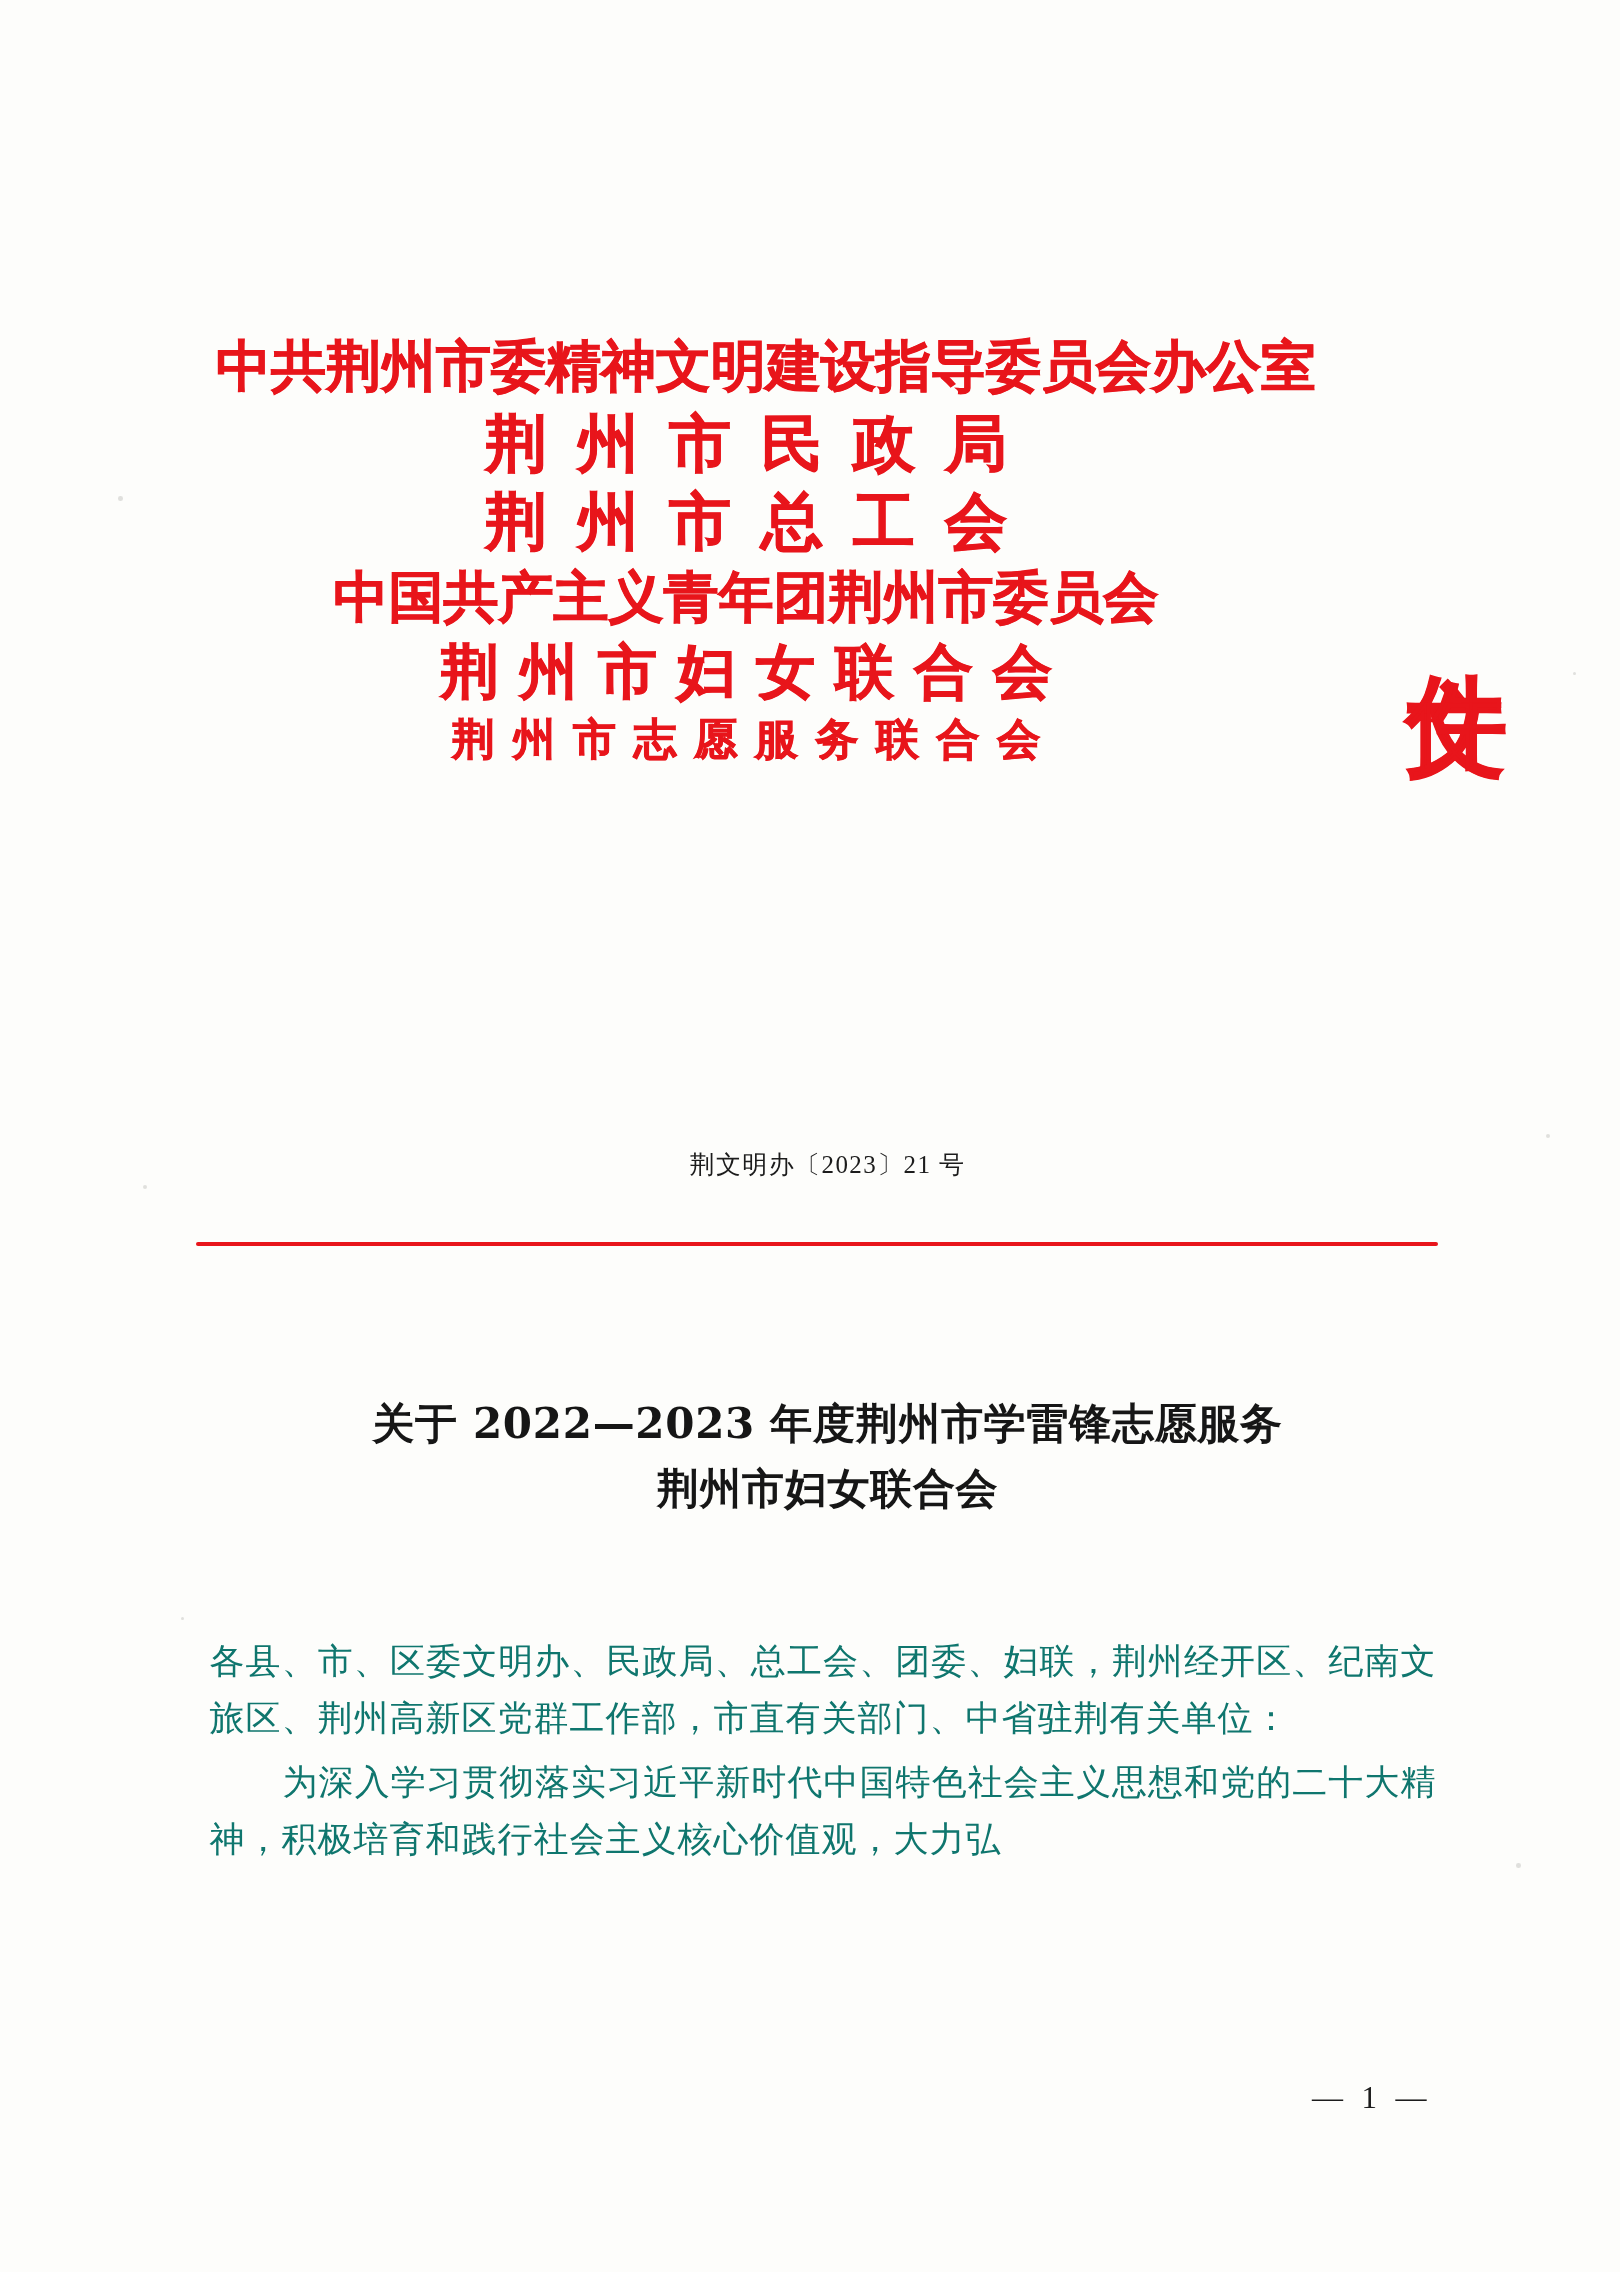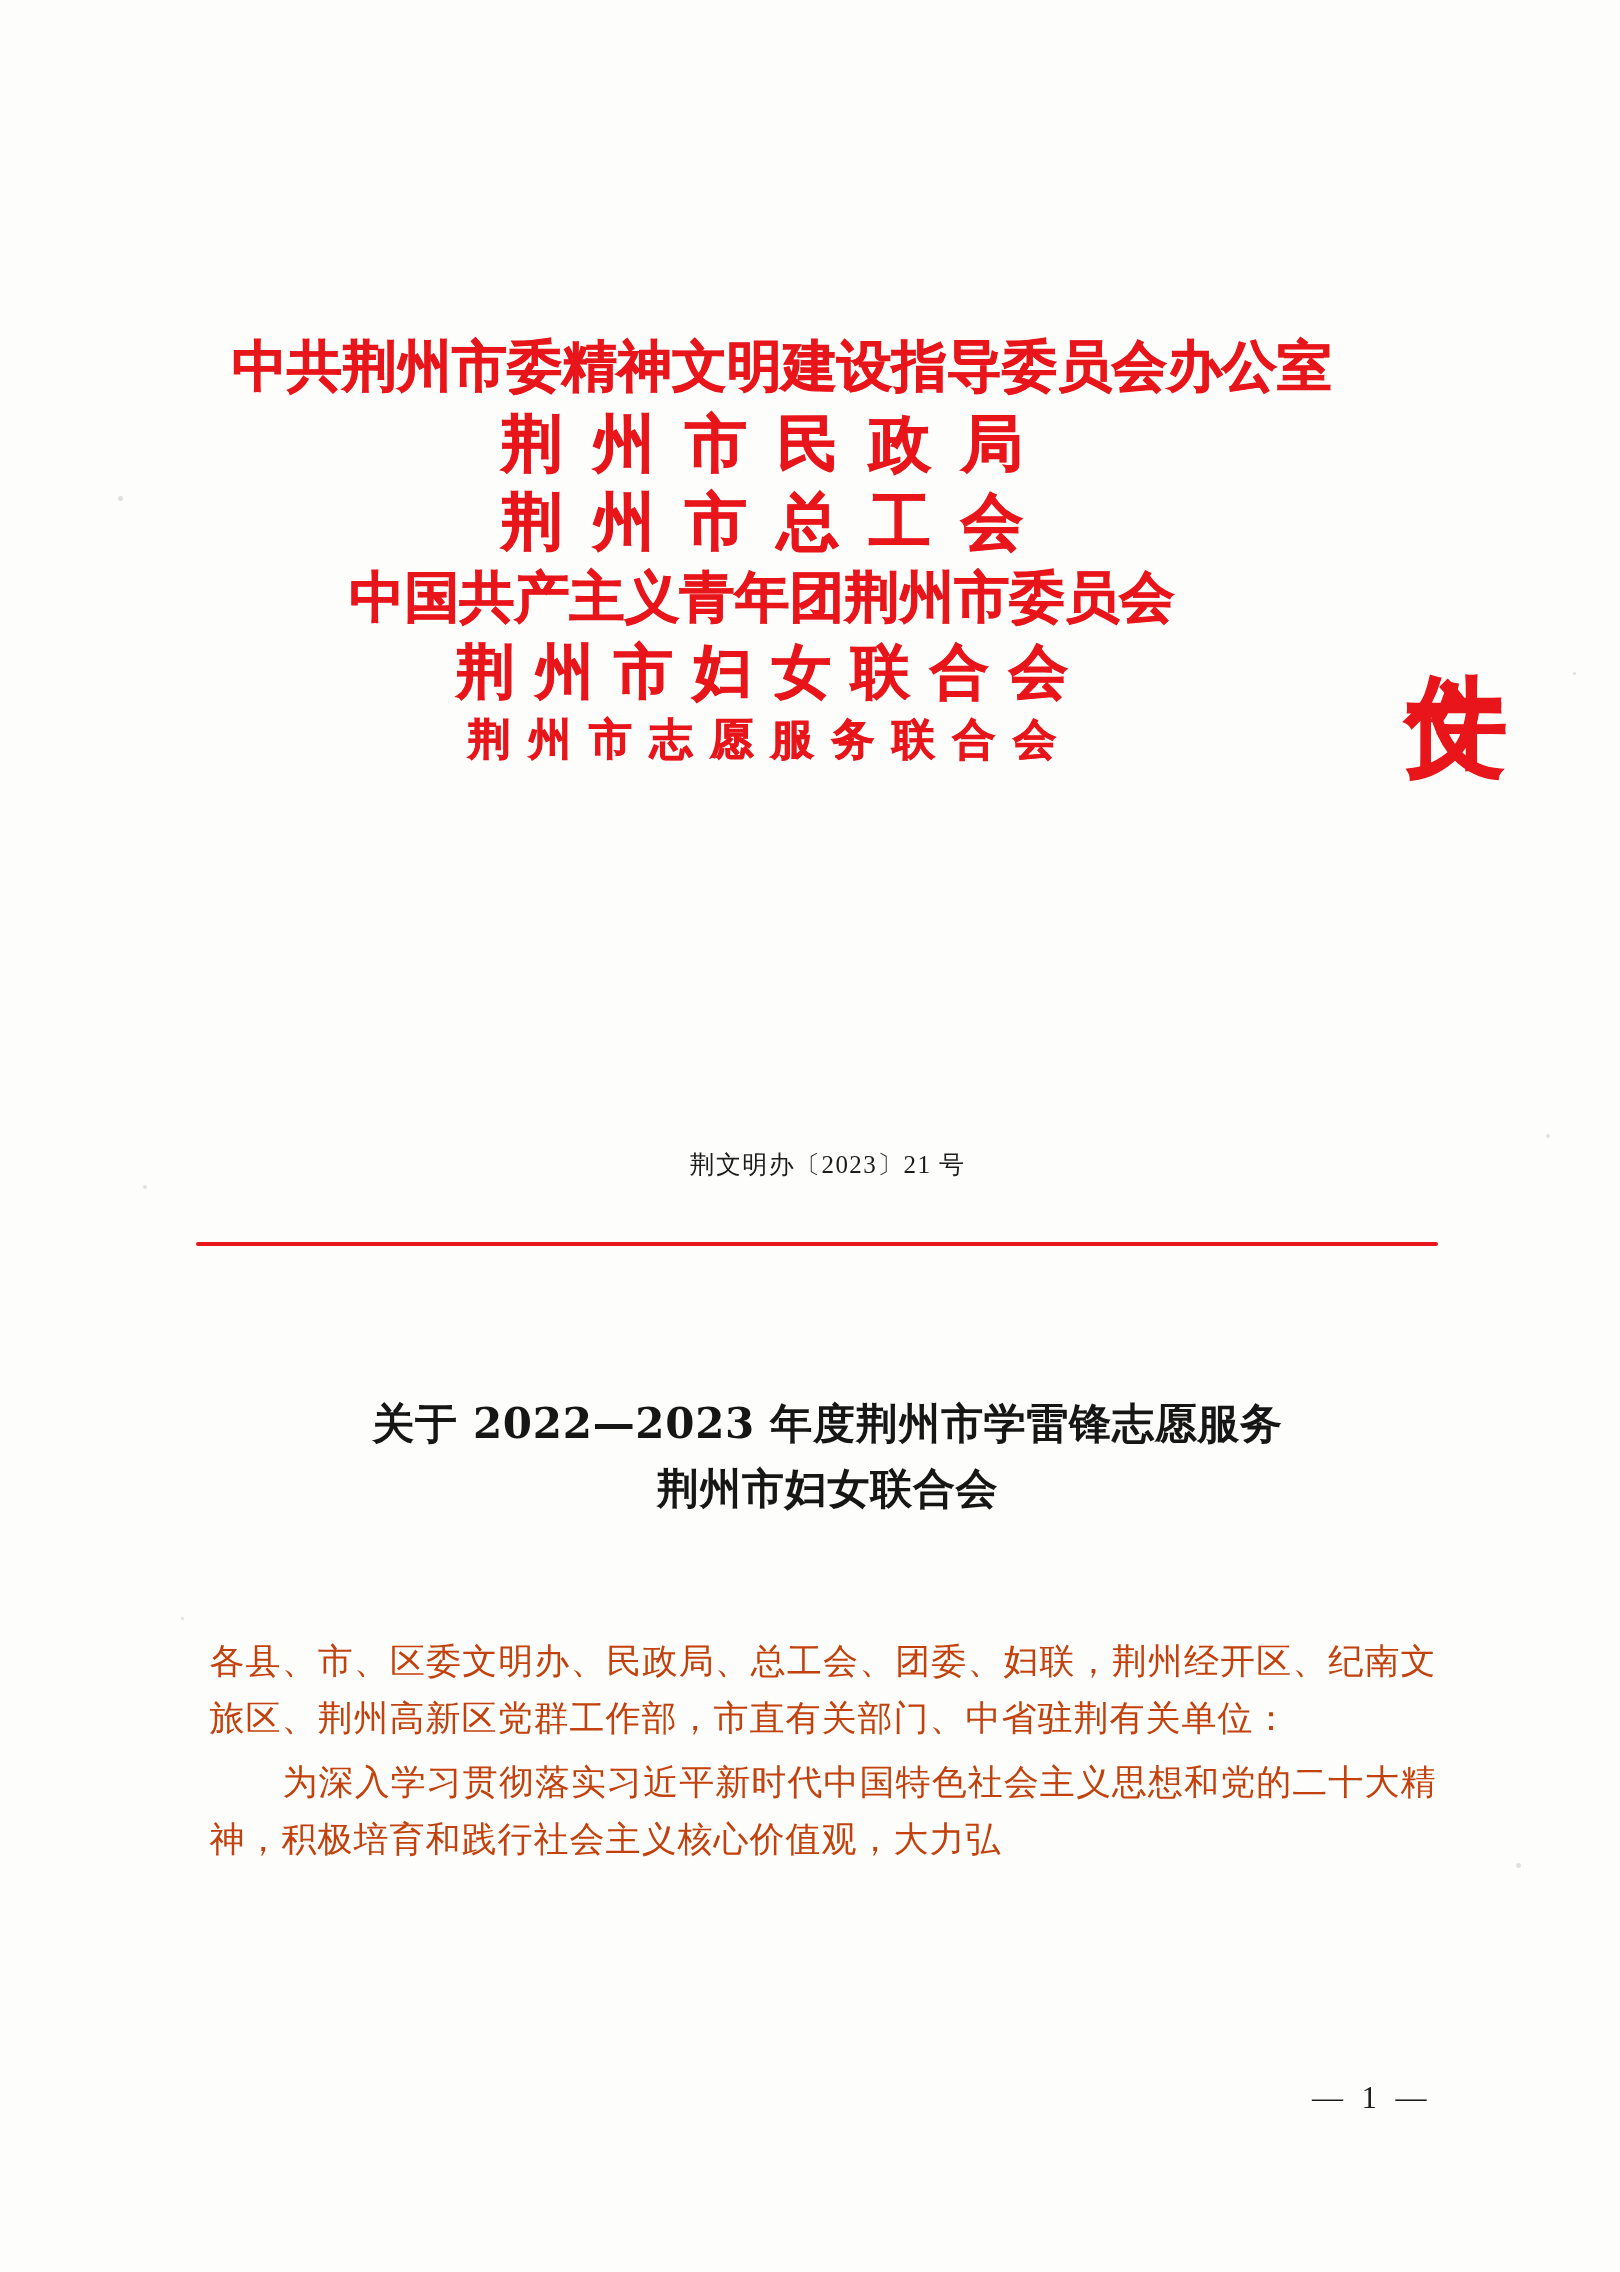--- a/index.html
+++ b/index.html
@@ -27,21 +27,21 @@
     position: absolute;
     left: 196px;
     top: 0;
     width: 1263px;
     height: 2273px;
   }
 
   
   .masthead {
     position: absolute;
-    left: 36px;
+    left: 20px;
     top: 338px;
     width: 1060px;
   }
   .mast-line {
     color: #e8151b;
     font-family: "DejaVu Serif", "Liberation Serif", serif;
     font-weight: bold;
     text-align: center;
     white-space: nowrap;
     line-height: 1.0;
@@ -142,21 +142,21 @@
   .body-block {
     position: absolute;
     left: 13.5px;
     top: 1634px;
     width: 1239px;
   }
   .para {
     font-size: 35px;
     line-height: 1.62;
     letter-spacing: 1px;
-    color: #c2410c;
+    color: #0f766e;
     text-align: justify;
     text-justify: inter-ideograph;
     font-family: "Liberation Serif", "DejaVu Serif", serif;
     margin: 0 12px 8px 0;
   }
   .para.indent { text-indent: 73px; font-family: Liberation Serif, serif; }
 
   
   .page-number {
     position: absolute;

